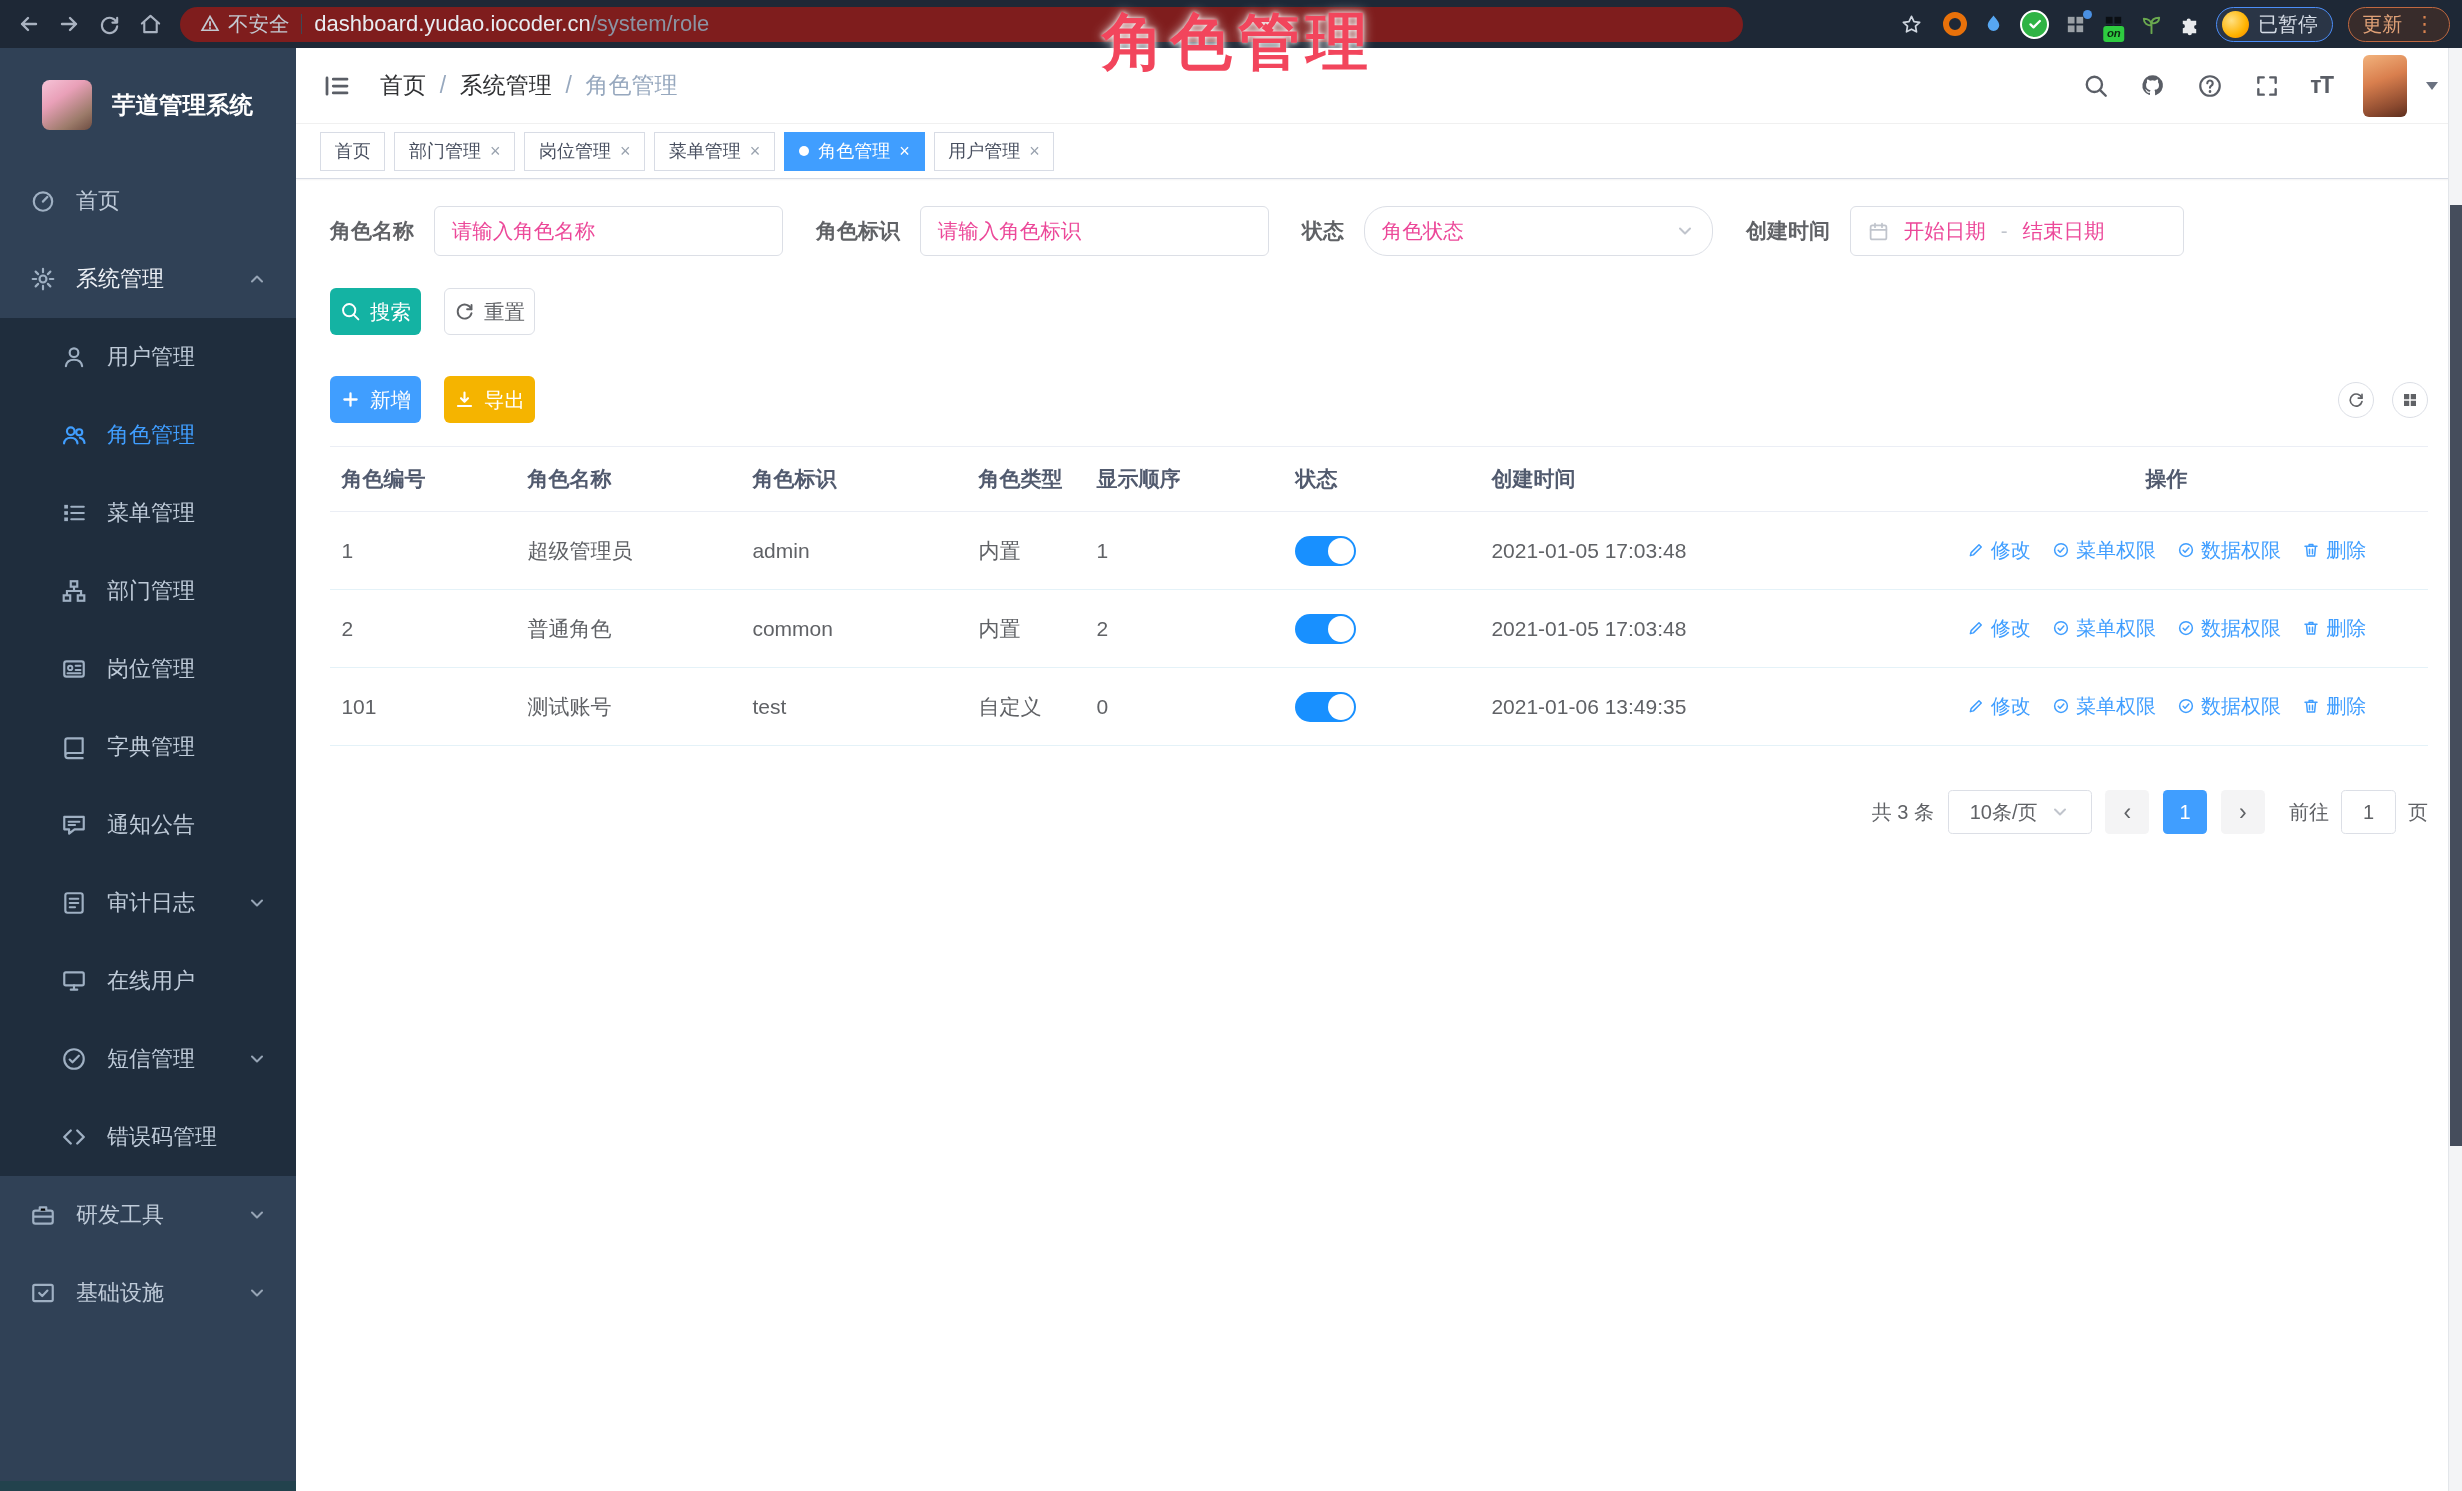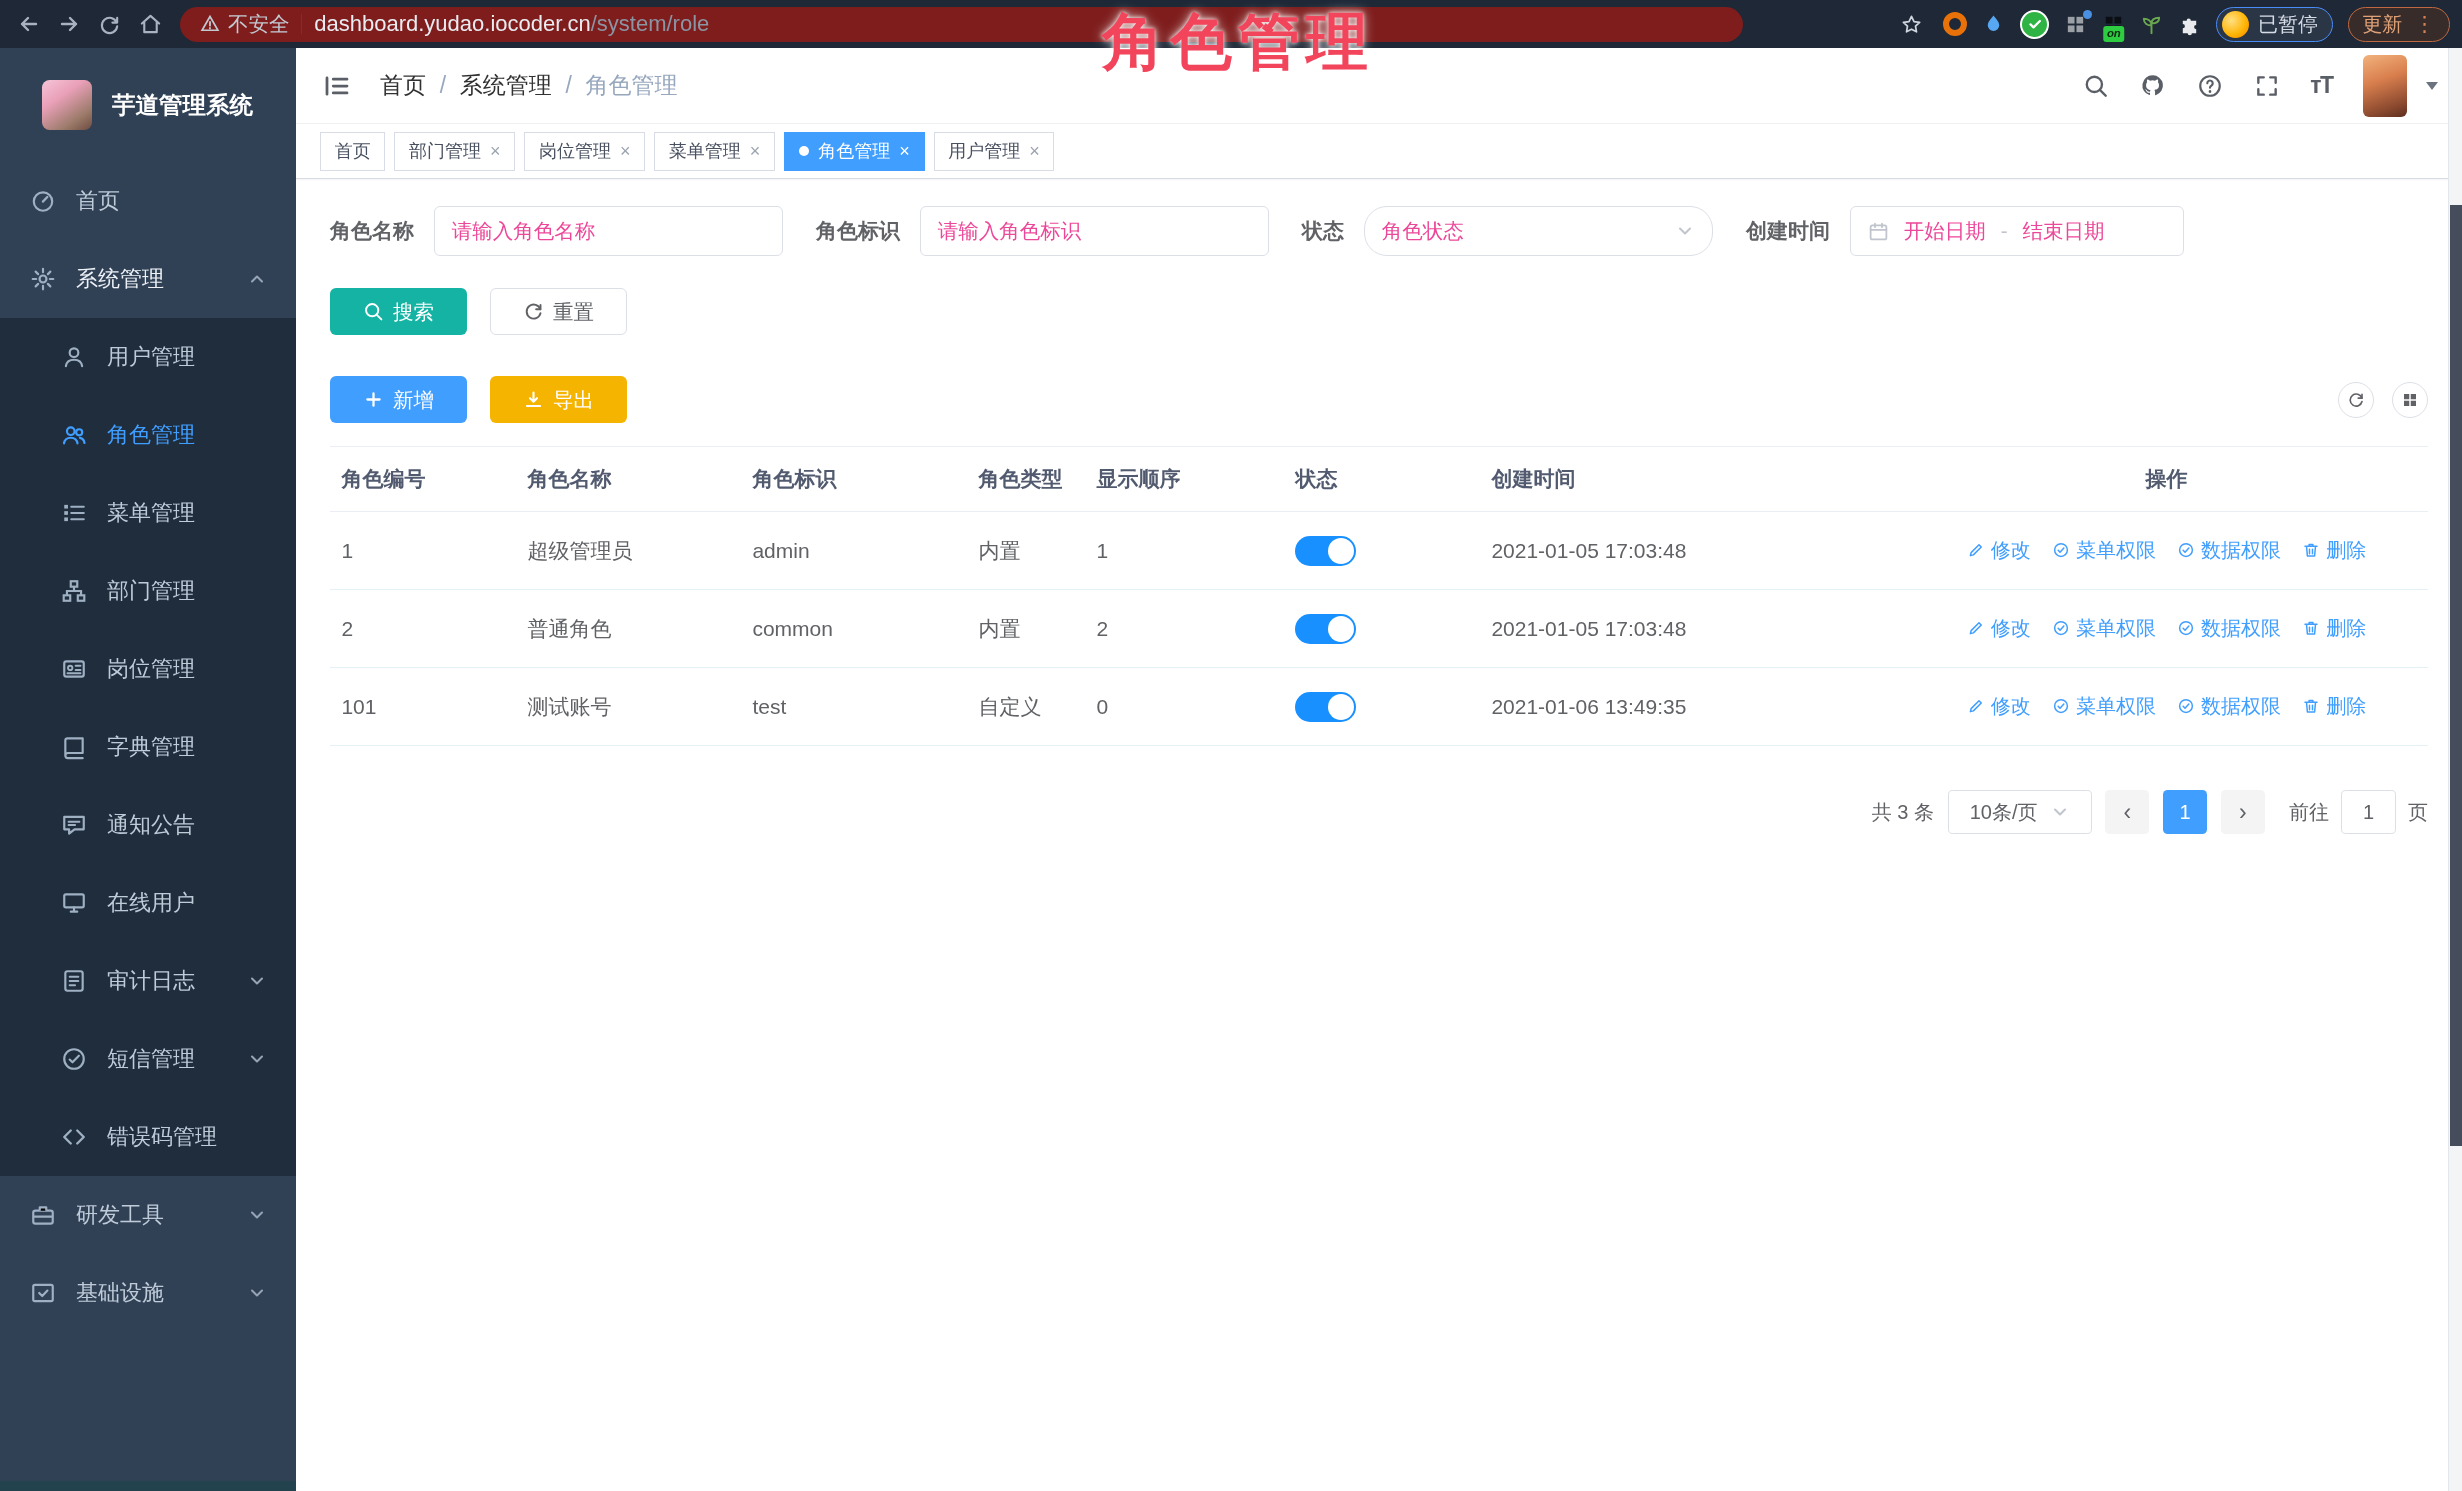--- a/index.html
+++ b/index.html
@@ -74,21 +74,21 @@
   .fbox .ph { color:#ec4899; }
   .f-input { width:349px; }
   .f-select { width:349px; justify-content:space-between;border-radius:23px; }
   .sel-caret { width:20px; height:20px; color:#c0c4cc; }
   .f-date { width:334px; margin-right:0; gap:15px; justify-content:flex-start; }
   .f-date .dash { color:#c0c4cc; }
   .cal { width:21px; height:21px; color:#c0c4cc; flex:0 0 auto; }
 
   
   .btn-row { margin-top:32px; display:flex; gap:23px; }
-  .btn { height:47px; border-radius:6px; border:0.8px solid transparent; display:inline-flex; align-items:center; justify-content:center; gap:9px; padding:0 32px; font-size:20.5px; cursor:pointer; }
+  .btn { height:47px; border-radius:6px; border:0.8px solid transparent; display:inline-flex; align-items:center; justify-content:center; gap:9px; padding:0 9px; font-size:20.5px; cursor:pointer; }
   .btn .bic { width:21px; height:21px; }
   .btn.search { background:#14b3a3; color:#fff; }
   .btn.reset { background:#fff; border-color:#dcdfe6; color:#606266; }
   .toolbar-row { margin-top:41px; display:flex; align-items:center; gap:23px; }
   .btn.add { background:#409eff; color:#fff; }
   .btn.export { background:#f5b400; color:#fff; }
   .circle-btns { margin-left:auto; display:flex; gap:18px; }
   .circle-btn { width:36px; height:36px; border-radius:50%; border:0.8px solid #dcdfe6; background:#fff; color:#606266; display:flex; align-items:center; justify-content:center; cursor:pointer; }
   .circle-btn .bic { width:18px; height:18px; }
 
@@ -425,32 +425,32 @@
         <span>字典管理</span>
       </div>
       <div class="menu-item">
         <svg class="ic mi" viewBox="0 0 34 34" width="26" height="26">
             <use href="#i-chat"></use>
           </svg>
         <span>通知公告</span>
       </div>
       <div class="menu-item">
         <svg class="ic mi" viewBox="0 0 34 34" width="26" height="26">
-            <use href="#i-monitor"></use>
-          </svg>
-        <span>在线用户</span>
-      </div>
-      <div class="menu-item">
-        <svg class="ic mi" viewBox="0 0 34 34" width="26" height="26">
             <use href="#i-log"></use>
           </svg>
         <span>审计日志</span>
         <svg class="ic chev" viewBox="0 0 26 26" width="20" height="20">
             <use href="#i-chev"></use>
           </svg>
+      </div>
+      <div class="menu-item">
+        <svg class="ic mi" viewBox="0 0 34 34" width="26" height="26">
+            <use href="#i-monitor"></use>
+          </svg>
+        <span>在线用户</span>
       </div>
       <div class="menu-item">
         <svg class="ic mi" viewBox="0 0 34 34" width="26" height="26">
             <use href="#i-sms"></use>
           </svg>
         <span>短信管理</span>
         <svg class="ic chev" viewBox="0 0 26 26" width="20" height="20">
             <use href="#i-chev"></use>
           </svg>
       </div>

